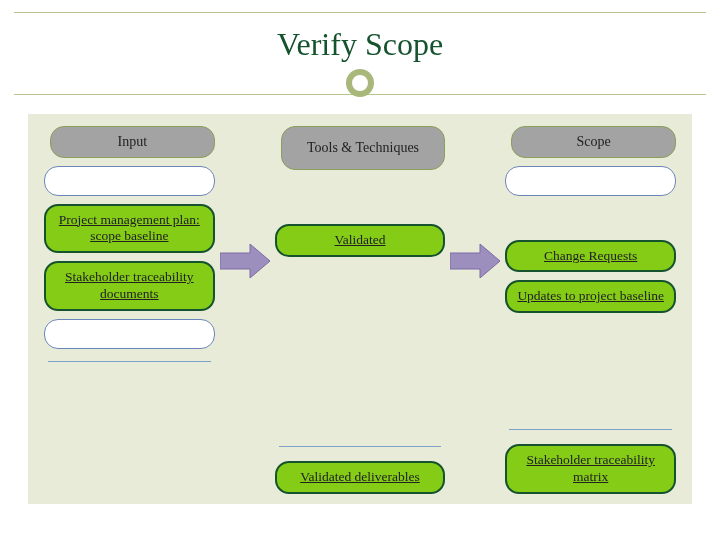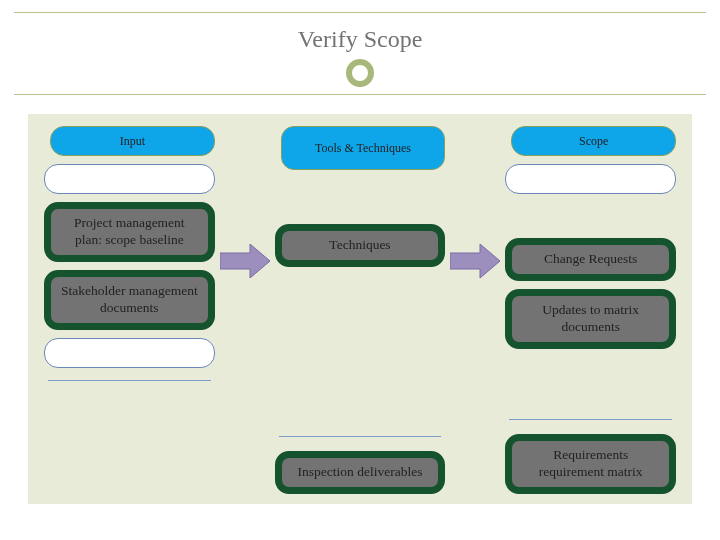--- a/index.html
+++ b/index.html
@@ -12,23 +12,23 @@
     position: relative;
   }
   .header-line {
     position: absolute;
     top: 12px; left: 14px; right: 14px;
     height: 1px;
     background: #b8c48f;
   }
   .title {
     text-align: center;
-    font-size: 24px;
+    font-size: 32px;
     font-weight: 400;
-    color: #737373;
+    color: #14532d;
     margin-top: 26px;
   }
   .title-circle {
     width: 28px; height: 28px;
     border: 6px solid #a8b87a;
     border-radius: 50%;
     background: #fff;
     margin: 6px auto 0;
     position: relative;
     z-index: 2;
@@ -68,29 +68,30 @@
     text-align: center;
     font-size: 13.5px;
     line-height: 1.25;
     color: #222;
     min-height: 30px;
     display: flex;
     align-items: center;
     justify-content: center;
   }
   .pill.header {
-    background: #0ea5e9;
+    background: #a3a3a3;
     border: 1px solid #8aa05a;
-    font-size: 12px;
+    font-size: 14px;
     margin-left: 6px;
   }
-  .pill.header.tall { min-height: 44px; border-radius: 13px; }
+  .pill.header.tall { min-height: 44px; }
   .pill.item {
-    background: #737373;
-    border: 7px solid #14532d;
+    background: #84cc16;
+    border: 2px solid #14532d;
+    text-decoration: underline;
   }
   .pill.empty {
     background: #fff;
     border: 1px solid #6b86b9;
   }
   .divider {
     height: 1px;
     background: #7da0c9;
     margin: 4px 4px 6px;
   }
@@ -107,55 +108,55 @@
 <div class="title-circle"></div>
 <div class="title-underline"></div>
 
 <div class="panel">
   <div class="cols">
 
     <div class="col">
       <div class="pill header">Input</div>
       <div class="pill empty"></div>
       <div class="pill item">Project management plan: scope baseline</div>
-      <div class="pill item">Stakeholder management documents</div>
+      <div class="pill item">Stakeholder traceability documents</div>
       <div class="pill empty"></div>
       <div class="divider"></div>
     </div>
 
     <div class="arrow-col">
       <div class="arrow">
         <svg viewBox="0 0 50 34">
             <polygon points="0,9 30,9 30,0 50,17 30,34 30,25 0,25" fill="#9c8fbd" stroke="#7b6aa6" stroke-width="1"></polygon>
           </svg>
       </div>
     </div>
 
     <div class="col">
       <div class="pill header tall">Tools &amp; Techniques</div>
       <div style="height:38px"></div>
-      <div class="pill item">Techniques</div>
+      <div class="pill item">Validated</div>
       <div style="flex:1"></div>
       <div class="divider"></div>
-      <div class="pill item">Inspection deliverables</div>
+      <div class="pill item">Validated deliverables</div>
     </div>
 
     <div class="arrow-col">
       <div class="arrow">
         <svg viewBox="0 0 50 34">
             <polygon points="0,9 30,9 30,0 50,17 30,34 30,25 0,25" fill="#9c8fbd" stroke="#7b6aa6" stroke-width="1"></polygon>
           </svg>
       </div>
     </div>
 
     <div class="col">
       <div class="pill header">Scope</div>
       <div class="pill empty"></div>
       <div style="height:28px"></div>
       <div class="pill item">Change Requests</div>
-      <div class="pill item">Updates to matrix documents</div>
+      <div class="pill item">Updates to project baseline</div>
       <div style="flex:1"></div>
       <div class="divider"></div>
-      <div class="pill item">Requirements requirement matrix</div>
+      <div class="pill item">Stakeholder traceability matrix</div>
     </div>
 
   </div>
 </div>
 
 </body></html>

